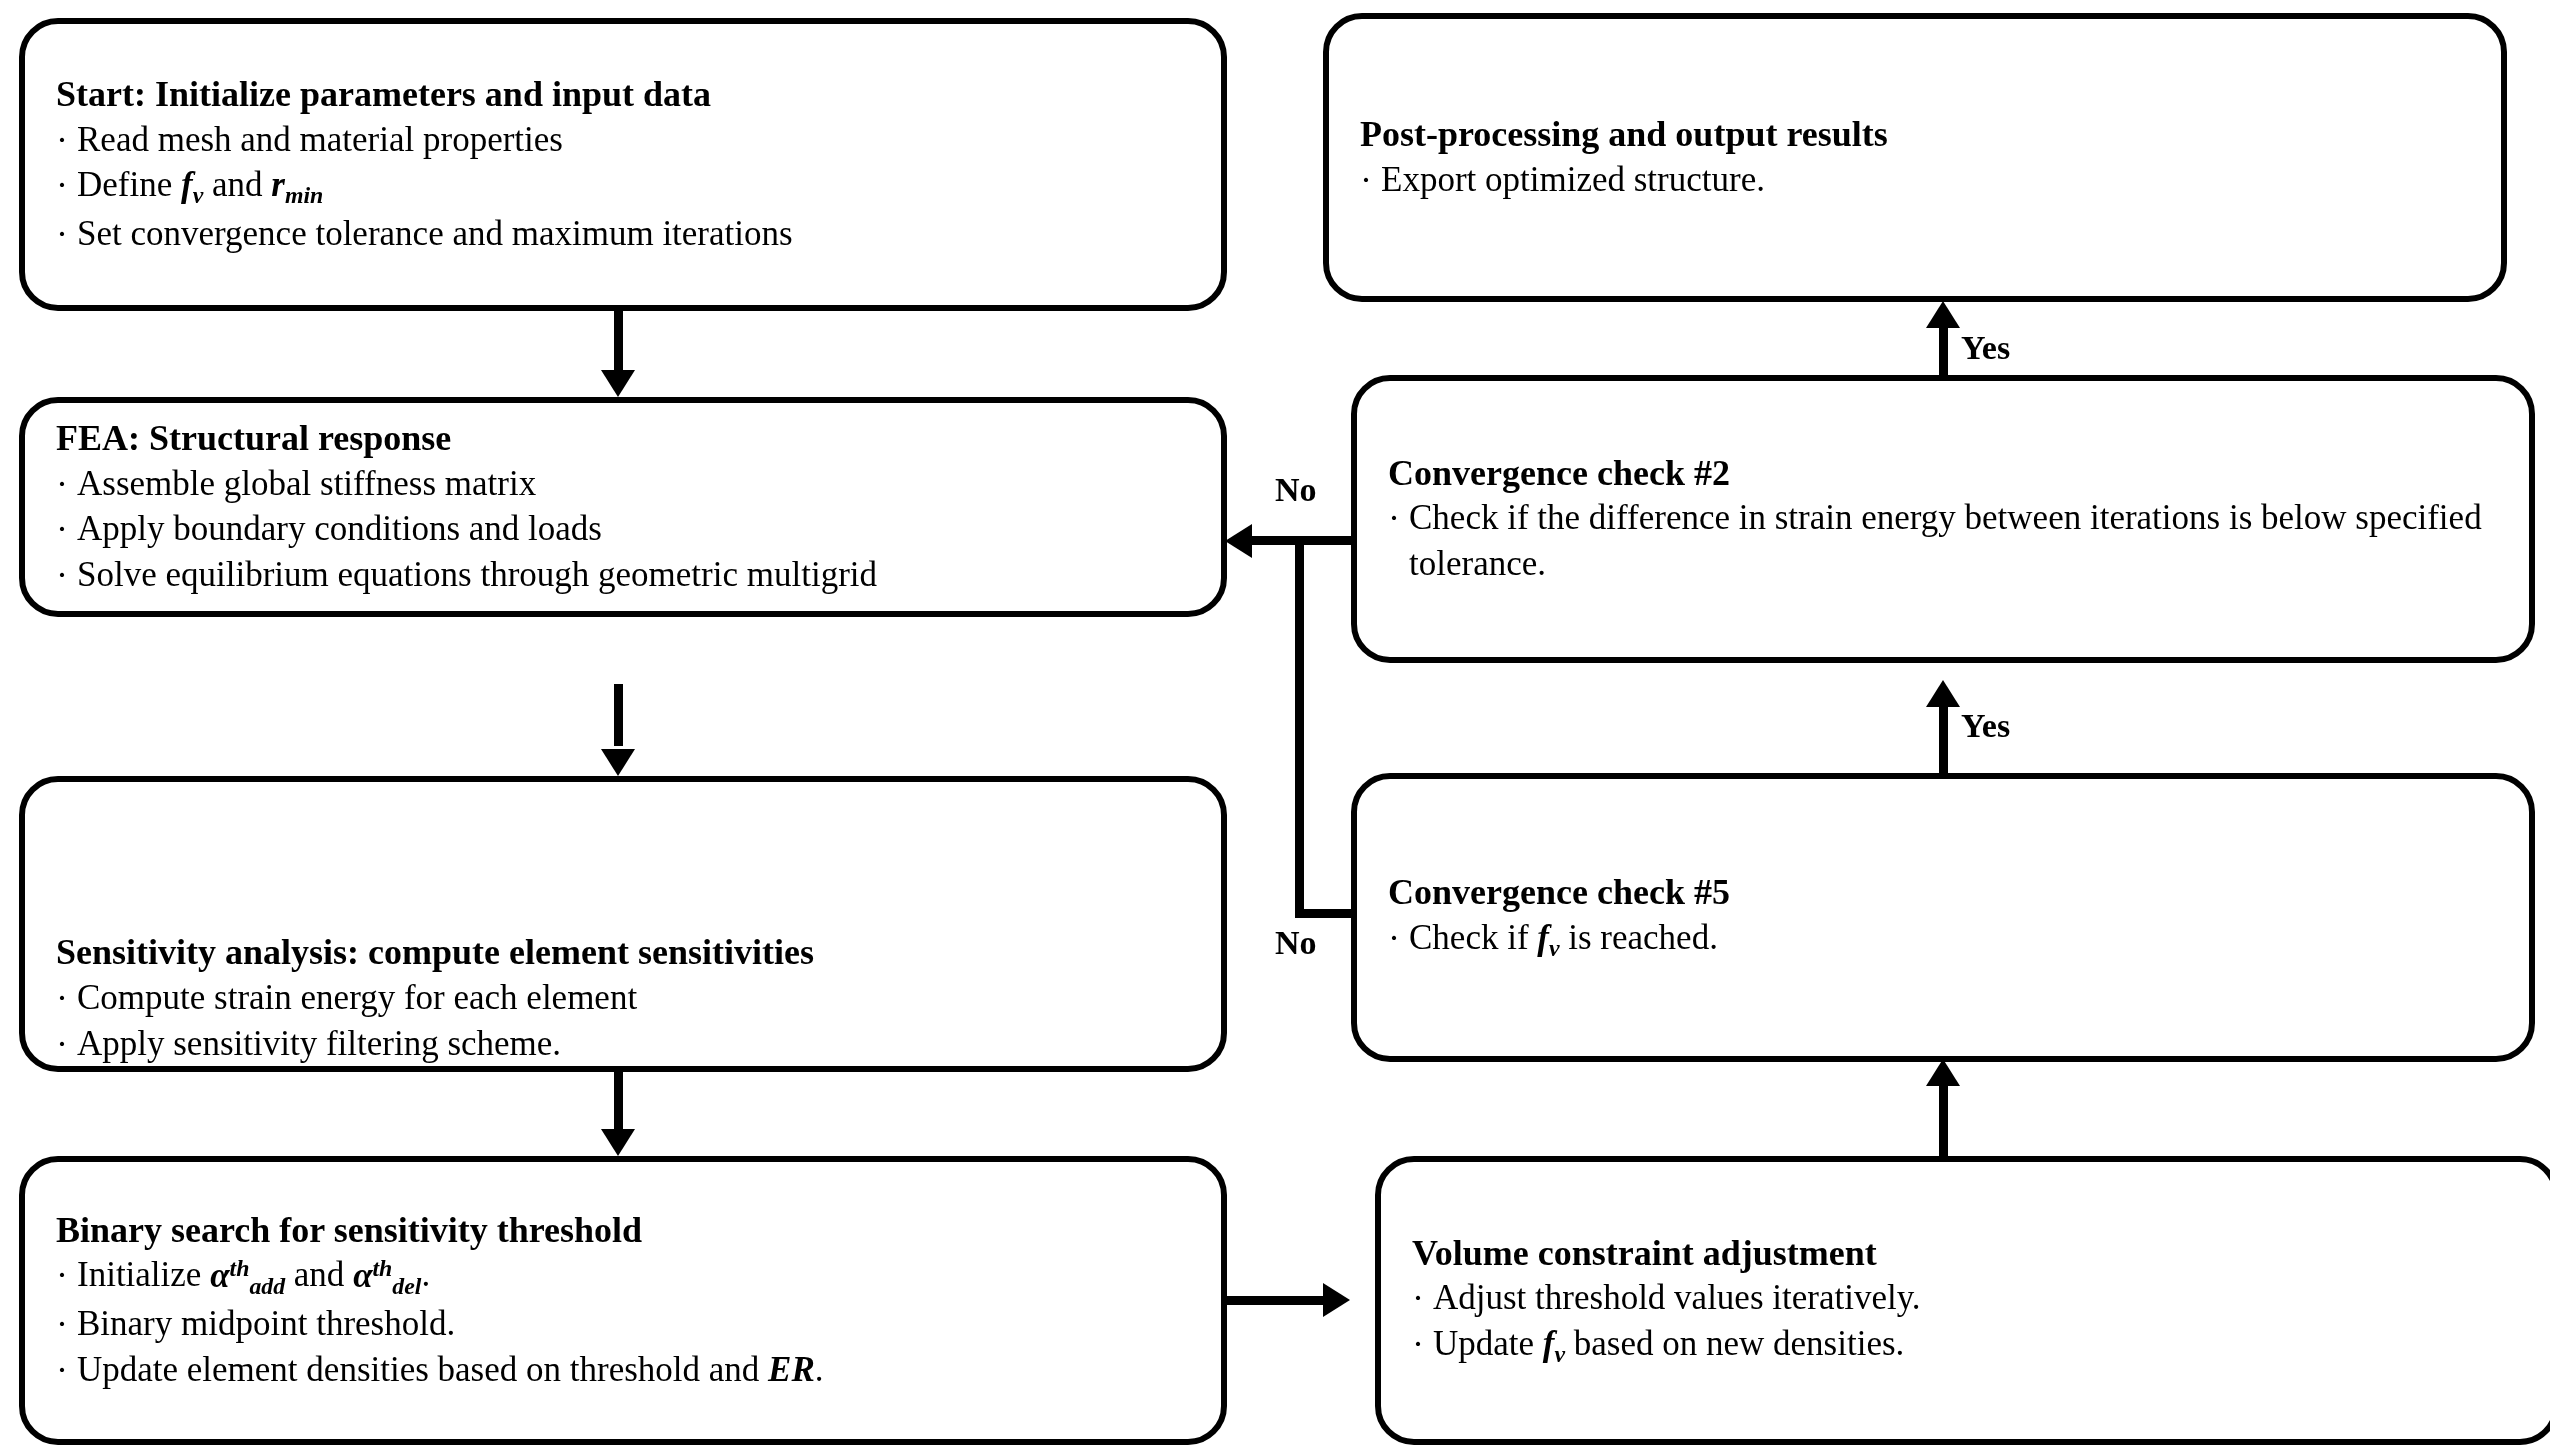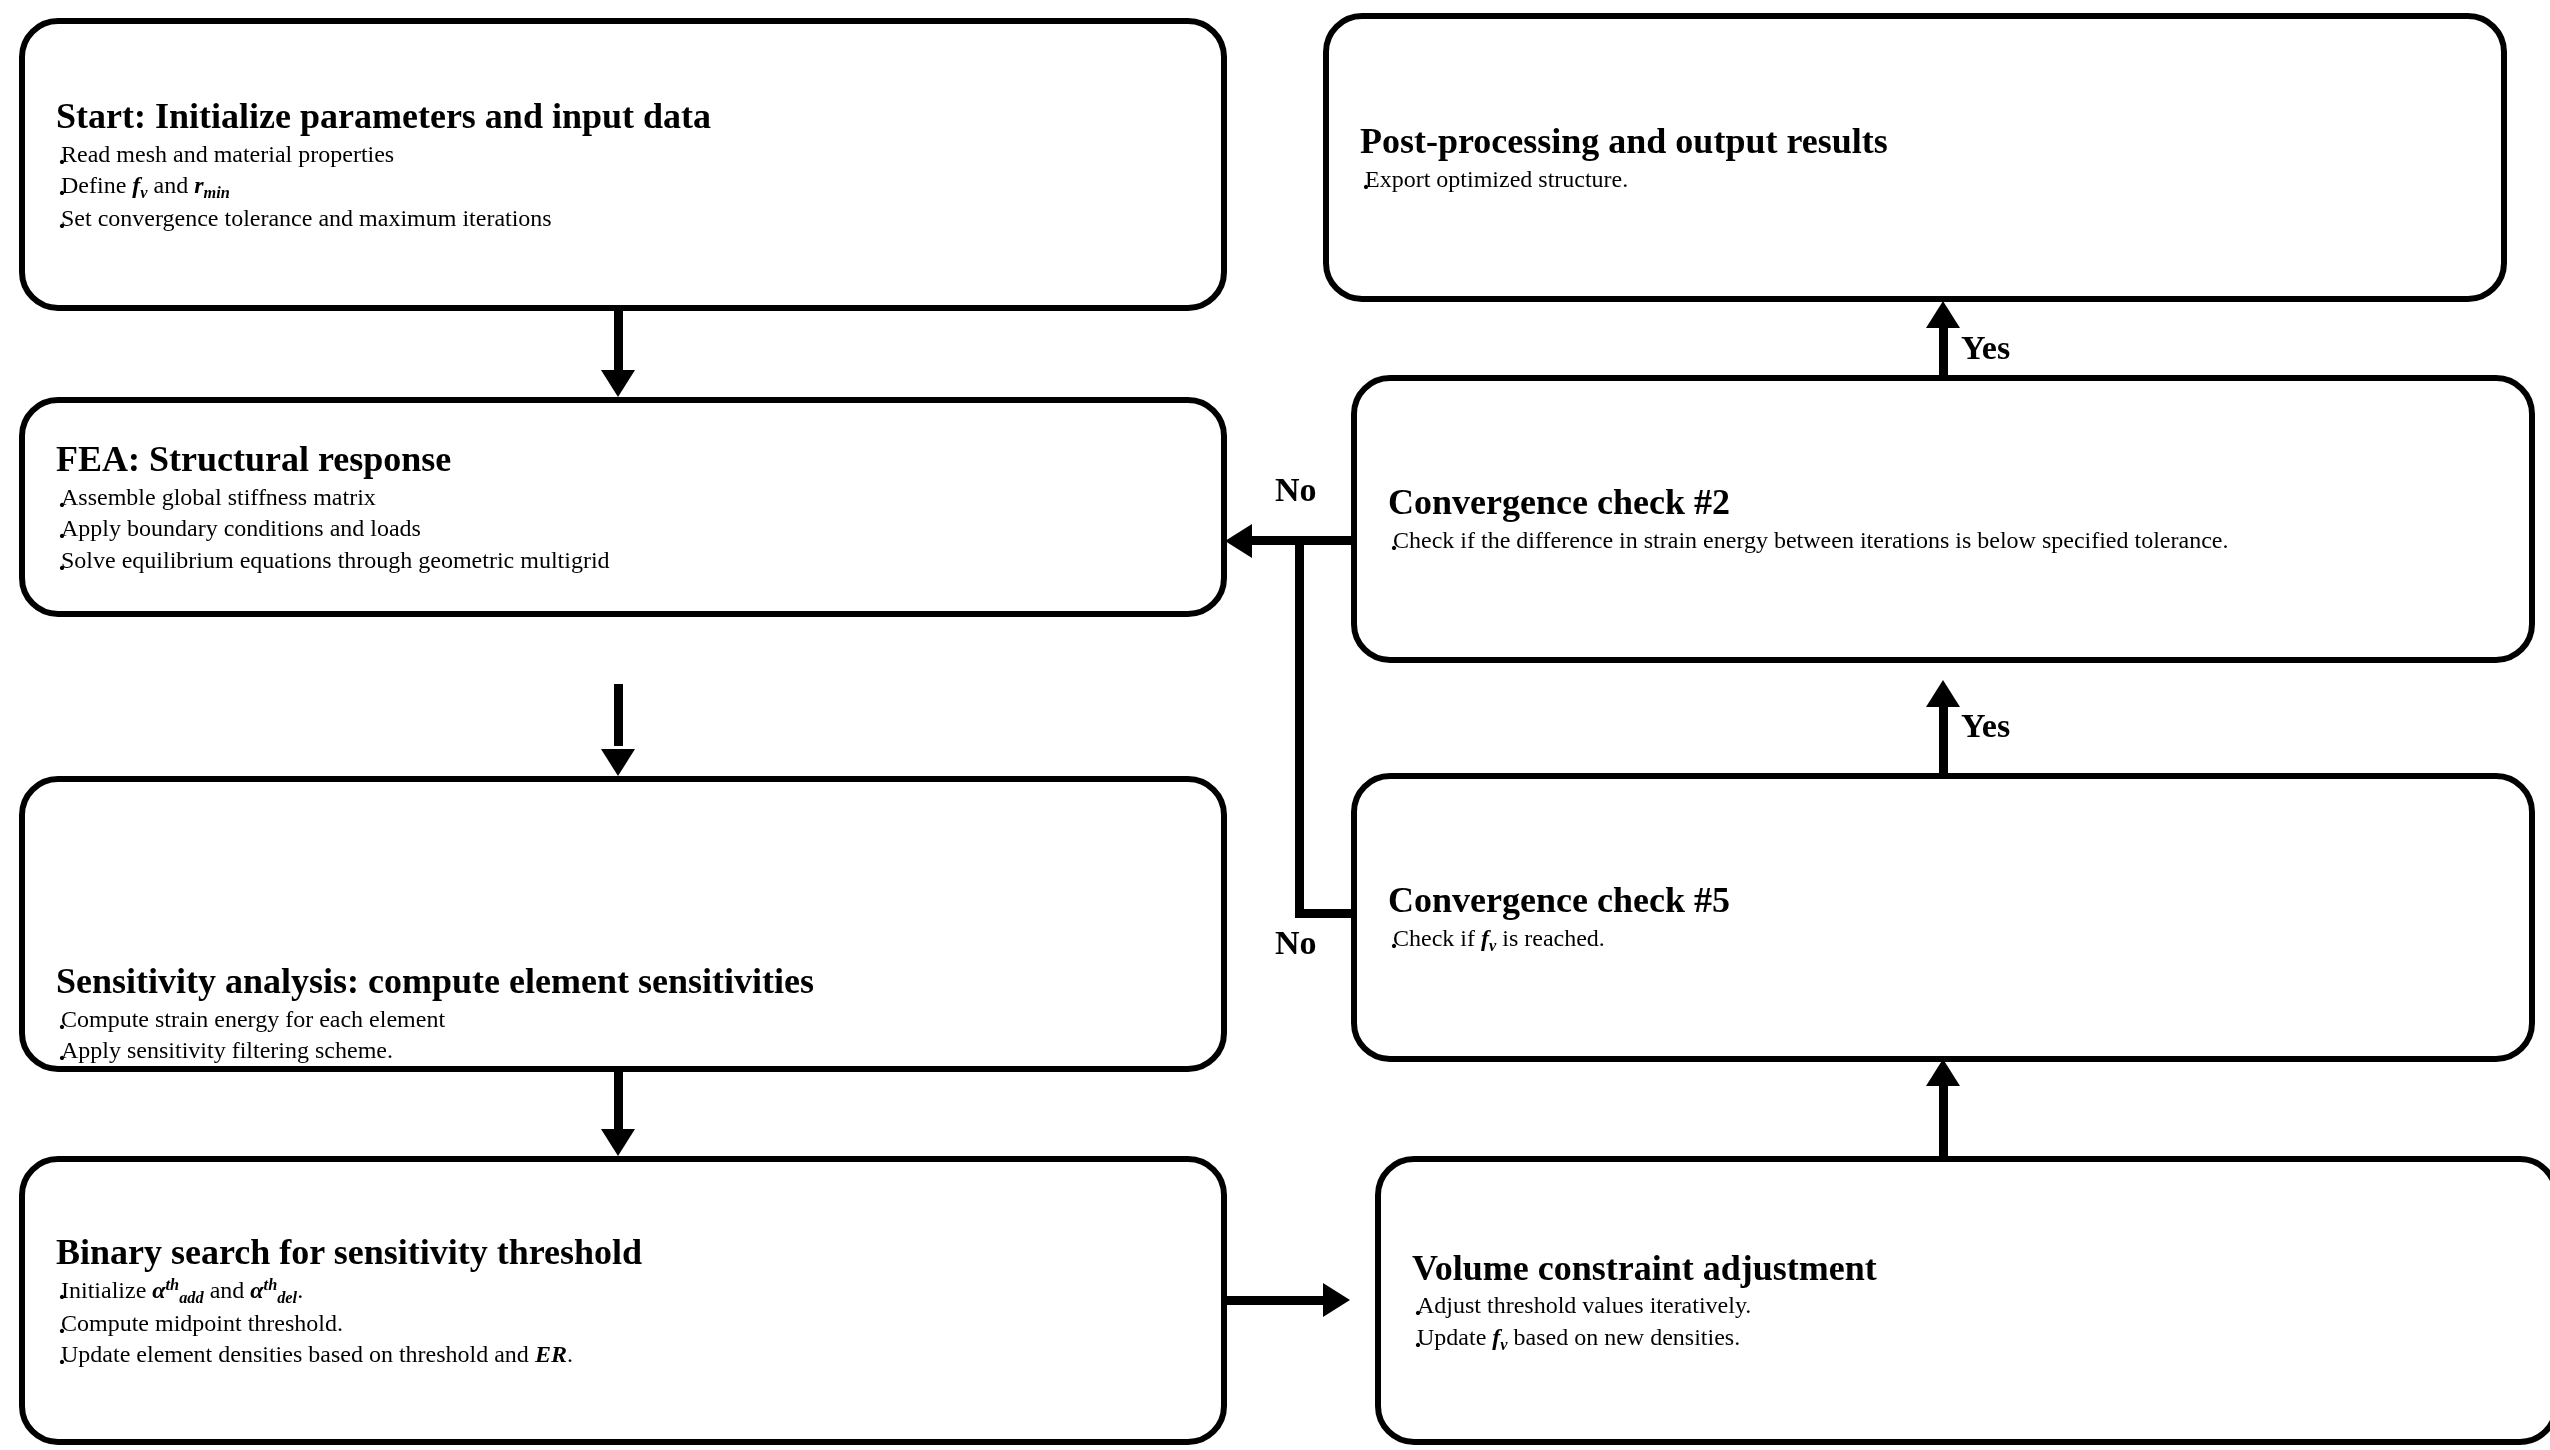--- a/index.html
+++ b/index.html
@@ -21,23 +21,23 @@
   .node .title{
     font-weight:bold;
     font-size:36px;
     line-height:1.22;
     padding-left:31px;
   }
   .node ul{
     margin:0;padding:0;list-style:none;
   }
   .node li{
-    font-size:24px;
+    font-size:35px;
     line-height:1.30;
-    padding-left:36px;
+    padding-left:52px;
     position:relative;
     white-space:nowrap;
   }
   .node li:before{
     content:"\00B7";
     position:absolute;
     left:31px;
     font-size:36px;
     line-height:1.30;
   }
@@ -85,21 +85,21 @@
     <ul>
       <li><span>Compute strain energy for each element</span></li>
       <li><span>Apply sensitivity filtering scheme.</span></li>
     </ul>
   </div>
 
   <div class="node" style="left:19px;top:1156px;width:1208px;height:289px;">
     <div class="title">Binary search for sensitivity threshold</div>
     <ul>
       <li>Initialize&nbsp;<span class="mvar">α<sup>th</sup><sub>add</sub></span>&nbsp;and&nbsp;<span class="mvar">α<sup>th</sup><sub>del</sub></span>.</li>
-      <li><span>Compute midpoint threshold.</span></li>
+      <li><span>Binary midpoint threshold.</span></li>
       <li>Update element densities based on threshold and&nbsp;<span class="mit">ER</span>.</li>
     </ul>
   </div>
 
   <div class="node" style="left:1323px;top:13.4px;width:1184px;height:289px;">
     <div class="title">Post-processing and output results</div>
     <ul>
       <li><span>Export optimized structure.</span></li>
     </ul>
   </div>

